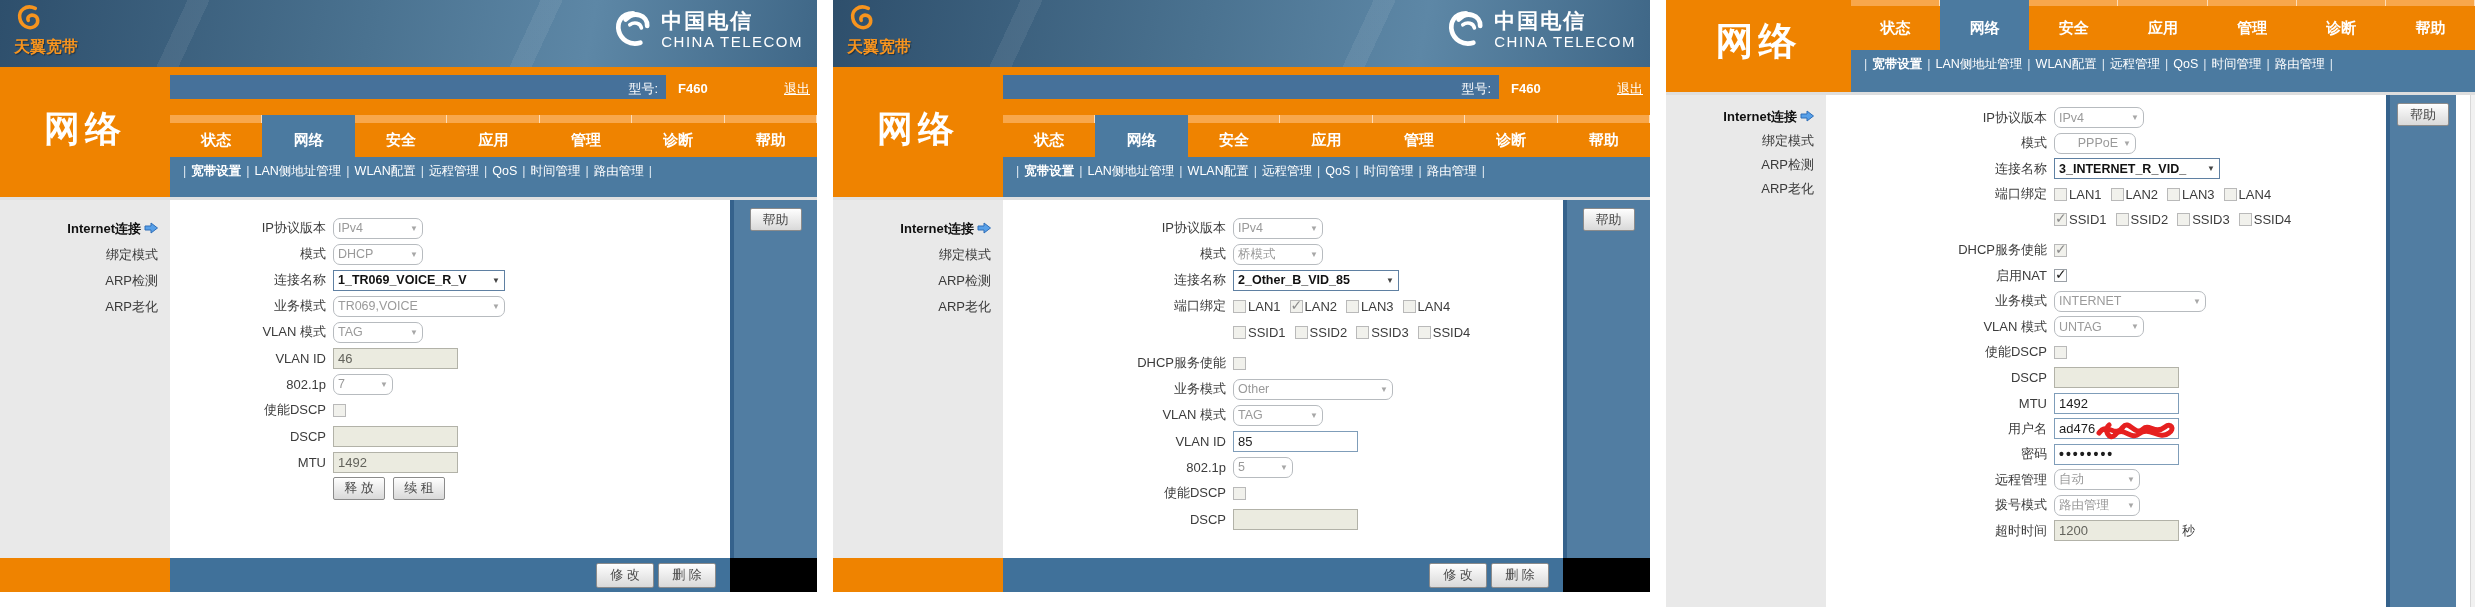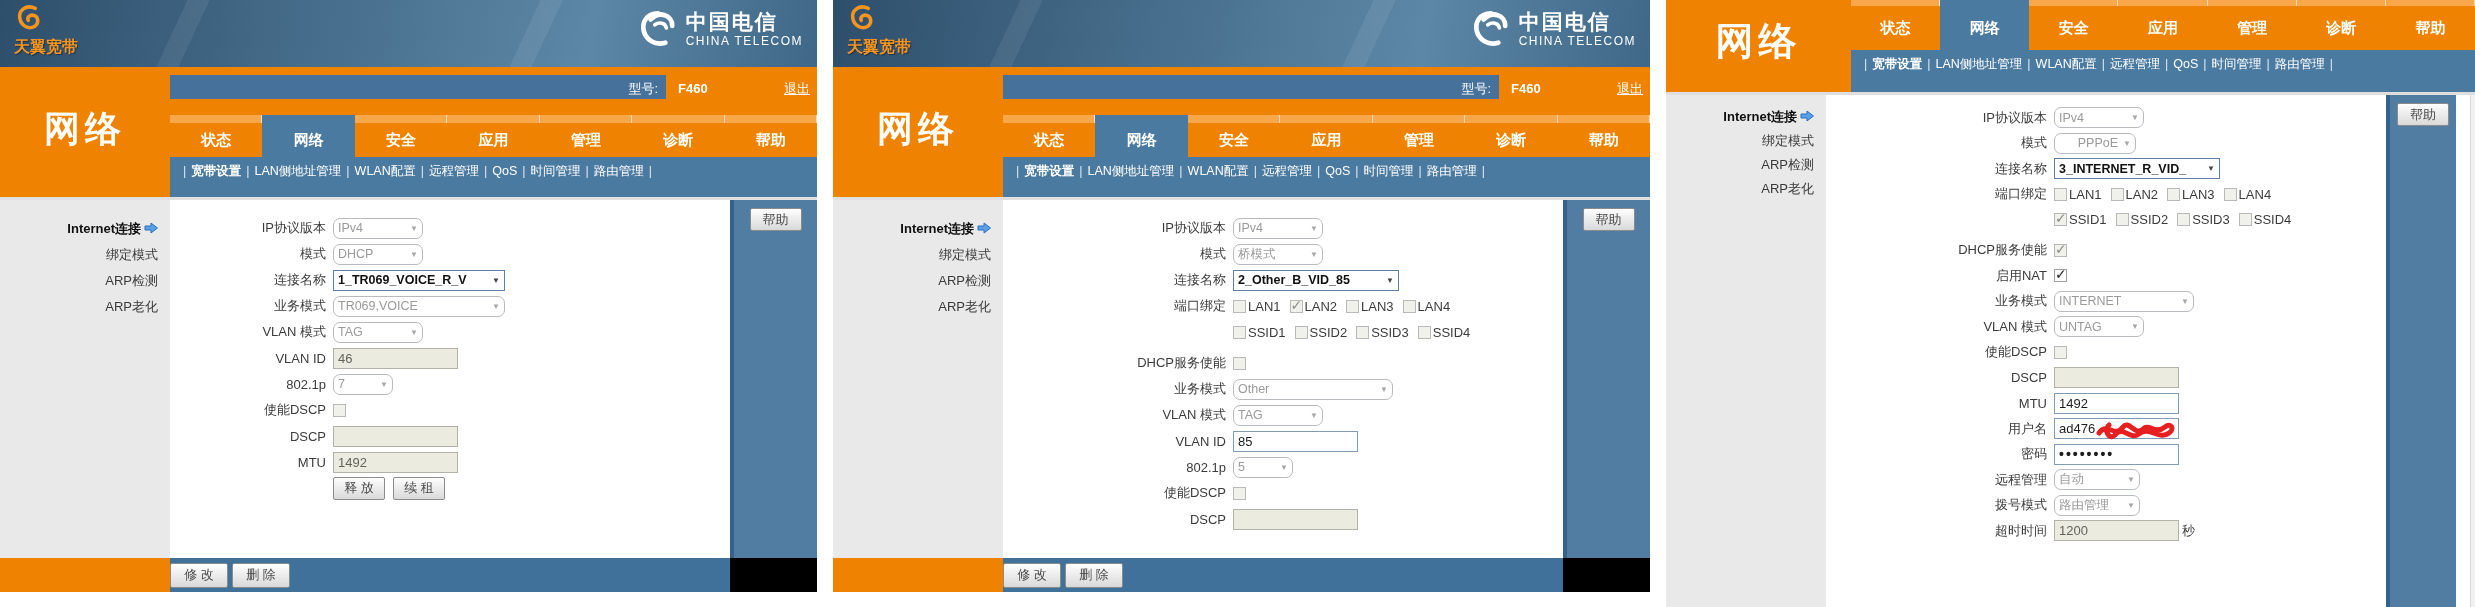--- a/index.html
+++ b/index.html
@@ -16,21 +16,21 @@
   
   .banner { position:relative; height:67px;
     background:
       repeating-linear-gradient(115deg, transparent 0 170px, rgba(255,255,255,.07) 170px 190px, transparent 190px 320px),
       linear-gradient(100deg,#2e4f6c 0%,#4a7290 45%,#5d87a6 72%,#3f6787 100%);
   }
   .brand { position:absolute; left:14px; top:3px; }
   .brand-txt { color:#f7941e; font-weight:bold; font-size:16px; text-shadow:1px 1px 1px rgba(0,0,0,.4); margin-top:-2px; }
   .ct { position:absolute; right:14px; top:8px; display:flex; align-items:center; gap:7px; }
   .ct-cn { color:#fff; font-size:21px; font-weight:bold; letter-spacing:2px; line-height:24px; }
-  .ct-en { color:#fff; font-size:12px; letter-spacing:1.5px;text-align:right; }
+  .ct-en { color:#fff; font-size:15px; letter-spacing:1.5px;text-align:right; }
 
   
   .hdr { position:relative; height:130px; background:#ef8300; }
   .hdr3 { position:relative; height:92px; background:#ef8300; }
   .ptitle { position:absolute; left:0; top:38px; width:170px; text-align:center;
     color:#fff; font-size:36px; font-weight:bold; letter-spacing:5px; }
   .ptitle3 { position:absolute; left:0; top:16px; width:185px; text-align:center;
     color:#fff; font-size:38px; font-weight:bold; letter-spacing:5px; }
   .model-box { position:absolute; left:170px; top:8px; width:496px; height:24px;
     background:#46719a; color:#fff; font-size:13px; text-align:right;
@@ -108,21 +108,21 @@
   .opt .cb { margin-right:2px; }
   .gbtn { height:23px; min-width:52px; border:1px solid #8b8b8b; border-radius:2px;
     background:linear-gradient(#fefefe,#d9d9d9); box-shadow:inset 0 1px #fff;
     font-size:13px; color:#4a4a4a; padding:0 9px; margin-right:8px; cursor:pointer;
     font-family:inherit; }
   .scribble { position:absolute; left:40px; top:1px; overflow:visible; pointer-events:none; }
 
   
   .footer { display:flex; height:34px; }
   .f-orange { width:170px; background:#ef8300; }
-  .f-blue { flex:1; background:#40719a; display:flex; 
+  .f-blue { flex:1; background:#40719a; display:flex; justify-content:flex-end;
     align-items:center; padding-right:10px; }
   .f-blue .gbtn { height:25px; min-width:58px; margin-right:4px; }
   .f-black { width:87px; background:#000; }
   .helpwrap { padding-top:8px; text-align:center; }
   .helpwrap .gbtn { margin-right:0; }
 </style>
 </head>
 <body>
 
 <div id="app" style="display: flex;">
@@ -591,21 +591,21 @@
             <div class="flabel">启用NAT</div>
             <div class="fctl">
               <span class="cb">
                 <span class="tick">✓</span>
               </span>
             </div>
           </div>
           <div class="frow">
             <div class="flabel">业务模式</div>
             <div class="fctl">
-              <div class="sel dis" style="width: 140px;">
+              <div class="sel dis" style="width: 152px;">
                 <span class="selval">INTERNET</span>
                 <span class="arr">▼</span>
               </div>
             </div>
           </div>
           <div class="frow">
             <div class="flabel">VLAN 模式</div>
             <div class="fctl">
               <div class="sel dis" style="width: 90px;">
                 <span class="selval">UNTAG</span>

